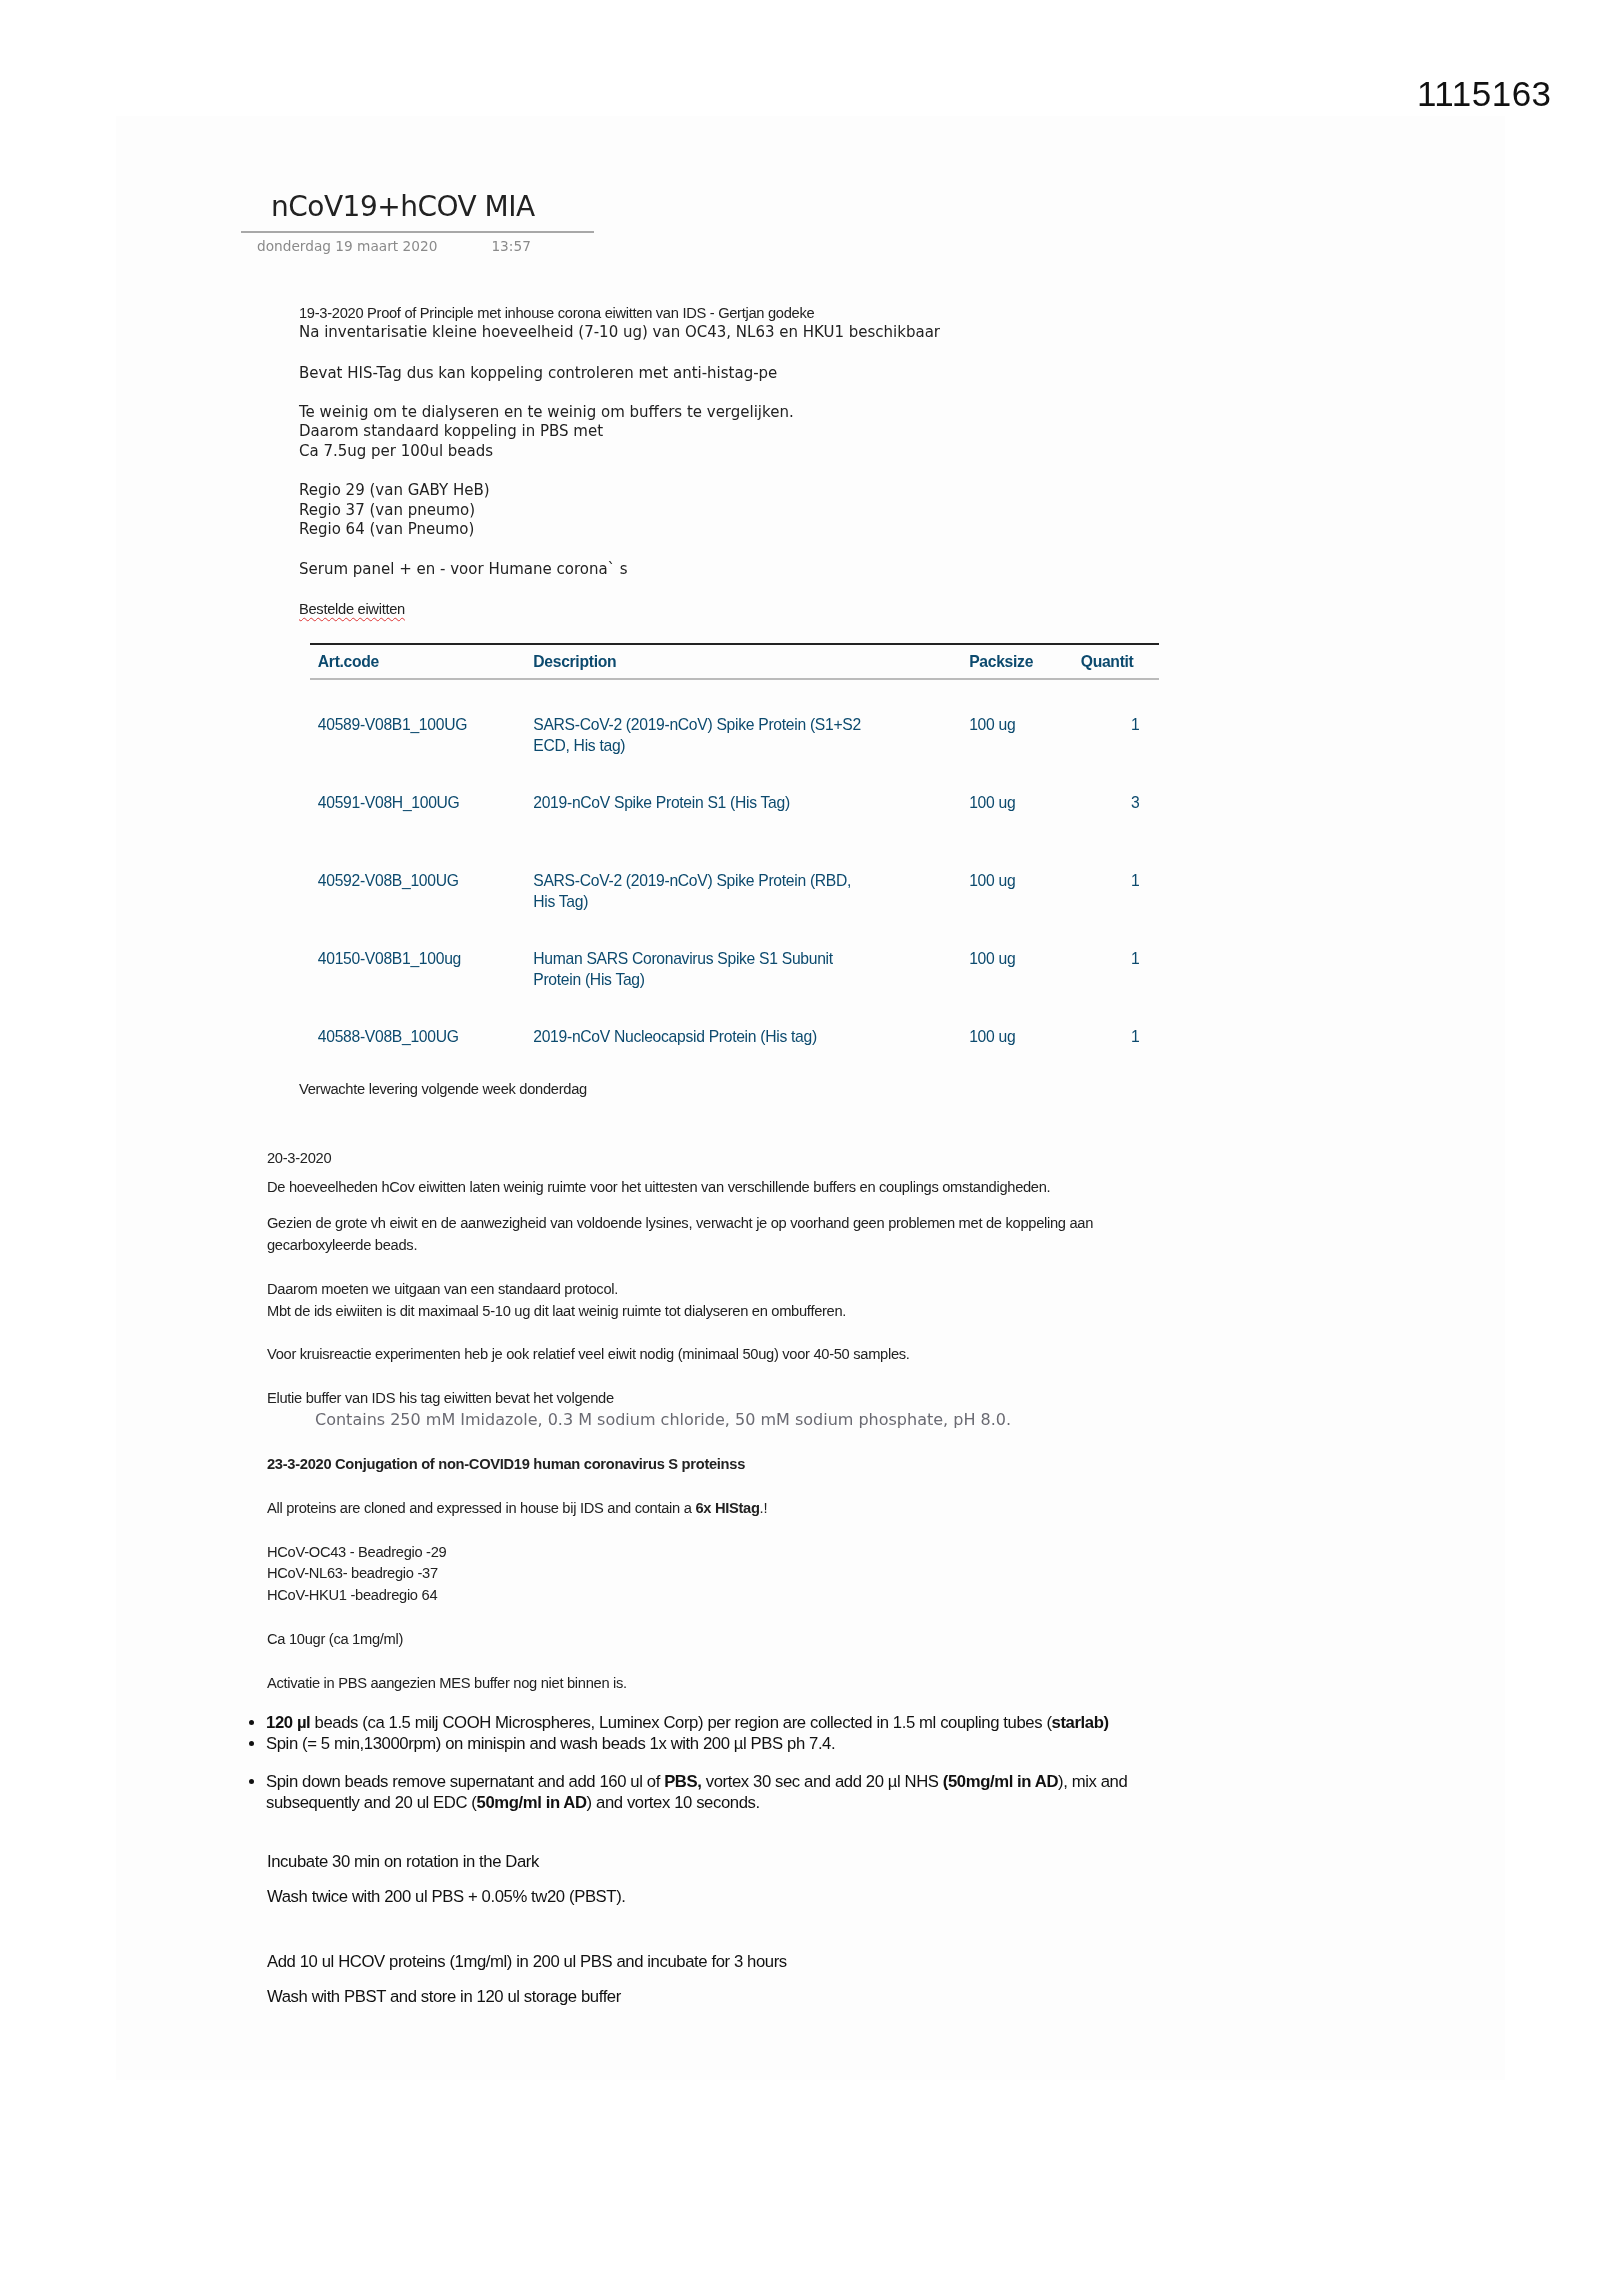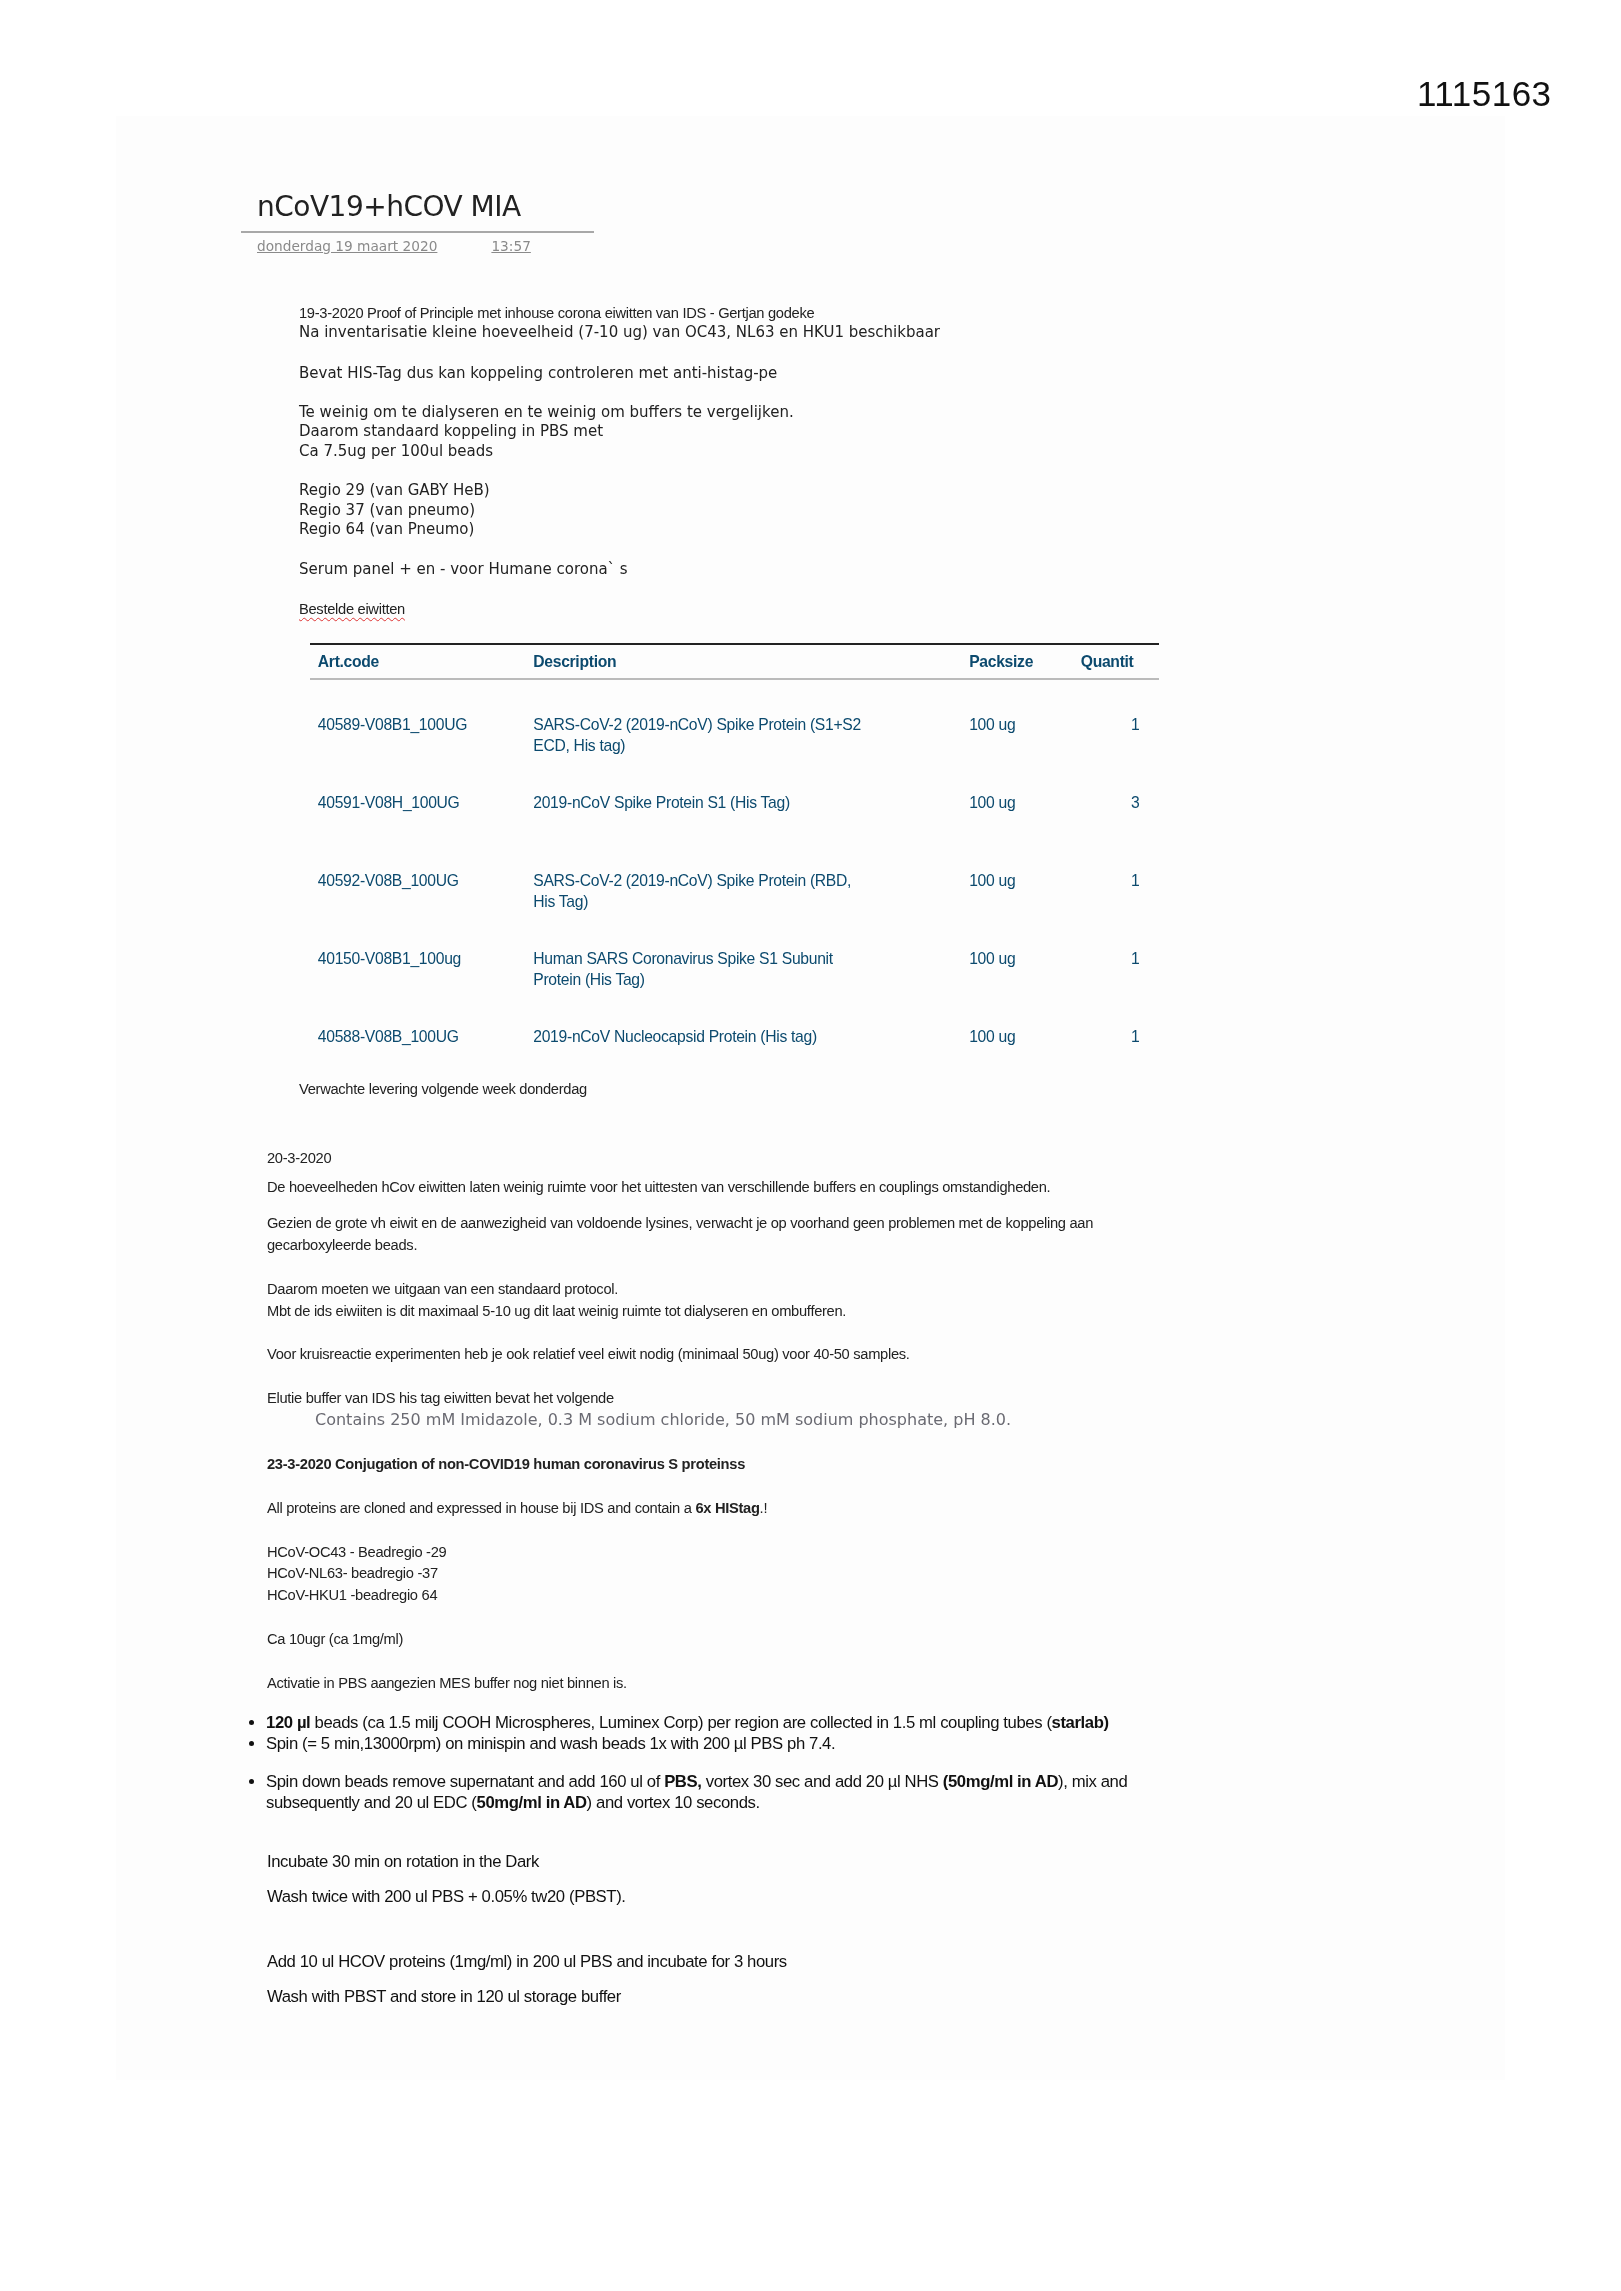--- a/index.html
+++ b/index.html
@@ -1,23 +1,23 @@
 <!DOCTYPE html>
 <html><head>
 <meta charset="utf-8">
 <style>
   html, body { margin: 0; padding: 0; background: #ffffff; }
   body { width: 1621px; height: 2292px; position: relative; overflow: hidden; font-family: "Liberation Sans", sans-serif; color: #1a1a1a; }
   .doc-id { position: absolute; left: 1417px; top: 74px; font-family: "Liberation Sans", sans-serif; font-size: 35px; color: #111; letter-spacing: 0.5px; }
   .scan { position: absolute; left: 116px; top: 116px; width: 1389px; height: 1964px; background: #fdfdfd; }
   .abs { position: absolute; }
-  .title { left: 257px; top: 190px; font-family: "DejaVu Sans", sans-serif; font-size: 28px; color: #222; letter-spacing: -0.5px; }
+  .title { left: 271px; top: 190px; font-family: "DejaVu Sans", sans-serif; font-size: 28px; color: #222; letter-spacing: -0.5px; }
   .title-rule { left: 241px; top: 231px; width: 353px; height: 2px; background: #a8a8a8; }
   .meta { left: 257px; top: 238px; font-size: 13.7px; color: #8a8a8a; font-family: "DejaVu Sans", sans-serif; }
-  .meta span { display: inline-block; text-decoration: underline; }
+  .meta span { display: inline-block; }
   .meta .time { margin-left: 54px; }
   .calibri { font-family: "Liberation Sans", sans-serif; font-size: 14.7px; letter-spacing: -0.3px; color: #222; }
   .tahoma { font-family: "DejaVu Sans", sans-serif; font-size: 15px; color: #222; }
   .arial { font-family: "Liberation Sans", sans-serif; font-size: 16.7px; color: #111; letter-spacing: -0.4px; }
   .gray { color: #6a6a72; margin-left: 48px; }
   .line { white-space: nowrap; line-height: 19.6px; }
   .sq { text-decoration: underline wavy #d33; text-decoration-thickness: 1px; text-underline-offset: 2.9px; }
   table.orders { position: absolute; left: 310px; top: 643px; width: 849px; border-collapse: collapse; font-family: "Liberation Sans", sans-serif; font-size: 15.7px; color: #0c4a6e; letter-spacing: -0.3px; }
   table.orders thead tr { border-top: 2.9px solid #222; border-bottom: 2px solid #bbb; }
   table.orders th { text-align: left; font-weight: bold; padding: 5.9px 7.8px 5.9px 7.8px; height: 21.6px; }

